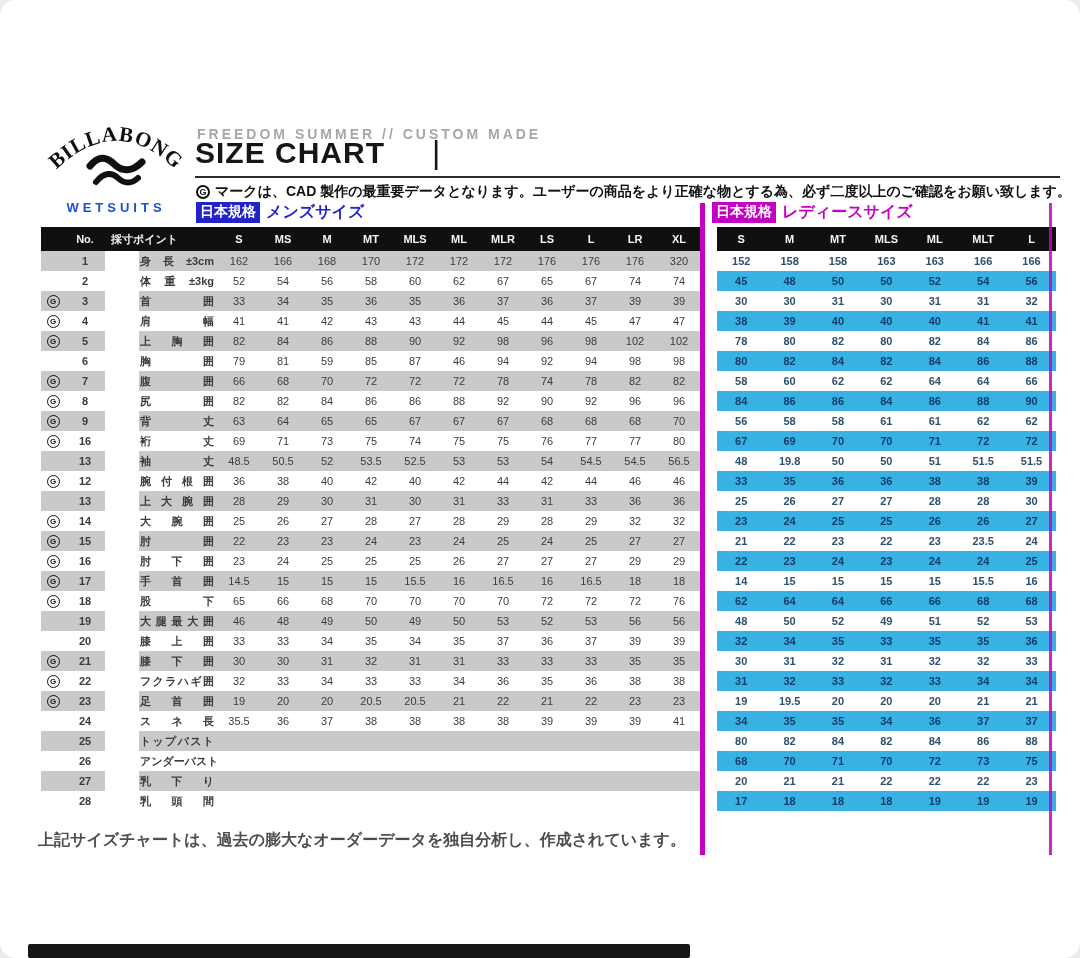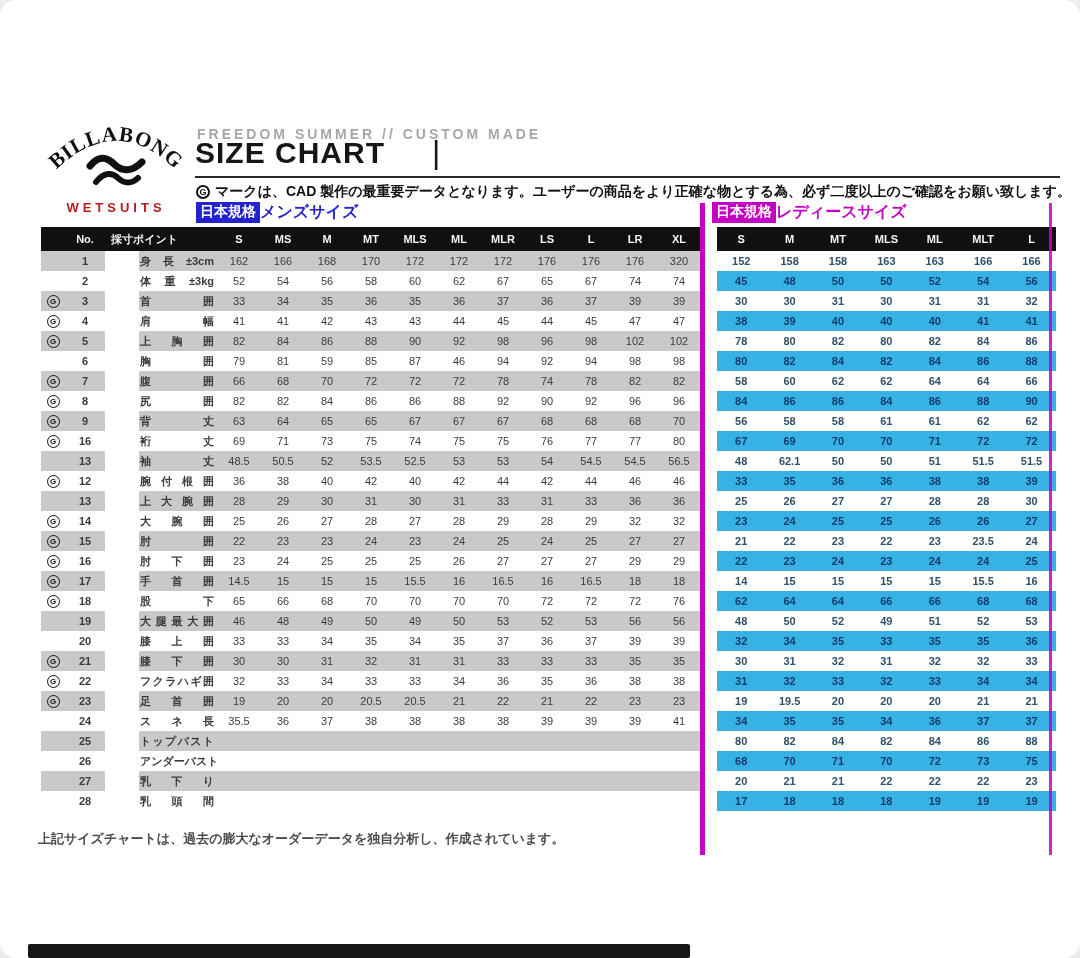--- a/index.html
+++ b/index.html
@@ -8,32 +8,32 @@
     --row-gray:#c9c9c9;
     --row-cyan:#38b2e4;
     --header-black:#101010;
   }
   *{margin:0;padding:0;box-sizing:border-box;}
   body{background:#ececec;font-family:"Liberation Sans",sans-serif;}
   .page{position:relative;width:1080px;height:958px;background:#ffffff;border-radius:16px;overflow:hidden;margin:0 auto;}
   
   .logo{position:absolute;left:46px;top:110px;width:140px;height:110px;text-align:center;}
   .logo svg{display:block;}
-  .wetsuits{margin-top:2px;font-size:13px;font-weight:700;letter-spacing:4px;color:#b91c1c;}
+  .wetsuits{margin-top:2px;font-size:13px;font-weight:700;letter-spacing:4px;color:#1d4ed8;}
   
   .tagline{position:absolute;left:197px;top:126px;font-size:14px;font-weight:700;letter-spacing:3px;color:#a7a7a7;}
   .title{position:absolute;left:195px;top:136px;font-size:30px;font-weight:800;letter-spacing:1px;color:#161616;}
   .title-bar{position:absolute;left:432px;top:134px;font-size:32px;font-weight:400;color:#161616;}
   .title-rule{position:absolute;left:195px;top:176px;width:865px;height:2px;background:#2a2a2a;}
   
   .cad-note{position:absolute;left:196px;top:183px;width:864px;display:flex;align-items:center;gap:5px;}
   .cad-circle{flex:0 0 auto;width:14px;height:14px;border:2px solid #111;border-radius:50%;display:flex;align-items:center;justify-content:center;font-size:9px;font-weight:800;color:#111;}
   .cad-note-text{font-size:14px;font-weight:700;color:#111;white-space:nowrap;}
   
-  .section-h{position:absolute;top:202px;display:flex;align-items:center;font-weight:800;font-size:16px;}
+  .section-h{position:absolute;top:202px;display:flex;align-items:center;gap:6px;font-weight:800;font-size:16px;}
   .section-h .badge{padding:1px 4px 2px;color:#fff;font-size:14px;}
   .mens-h{left:196px;color:var(--accent-blue);}
   .mens-h .badge{background:var(--accent-blue);}
   .ladies-h{left:712px;color:var(--accent-magenta);}
   .ladies-h .badge{background:var(--accent-magenta);}
   
   .grid{position:absolute;left:41px;top:227px;display:grid;
         grid-template-columns:24px 40px 112px repeat(11,44px) 16px repeat(7,48.4px);
         grid-template-rows:24px;grid-auto-rows:20px;}
   .grid div{display:flex;align-items:center;justify-content:center;font-size:11px;color:#3c3c3c;}
@@ -45,21 +45,21 @@
   .lady.num{font-weight:600;color:#31506b;}
   .lady.l-sh{color:#123e6d;}
   .label-c{display:block !important;line-height:20px;text-align:justify;text-align-last:justify;padding:0 3px 0 1px;font-weight:700;color:#1d1d1d;font-size:11px;white-space:nowrap;overflow:hidden;margin-left:34px;}
   .no-c{font-weight:600;}
   .div-c{background:transparent;}
   .cadmark{width:13px;height:13px;border:1.6px solid #111;border-radius:50%;display:flex;align-items:center;justify-content:center;font-size:8px;font-weight:800;color:#111;}
   
   .sep-left{position:absolute;left:700px;top:203px;width:5px;height:652px;background:var(--accent-magenta);}
   .sep-right{position:absolute;left:1049px;top:203px;width:3px;height:652px;background:var(--accent-magenta);opacity:.85;}
   
-  .footer-note{position:absolute;left:38px;top:830px;font-size:13px;font-weight:700;color:#4d4d4d;}
+  .footer-note{position:absolute;left:38px;top:830px;font-size:16px;font-weight:700;color:#4d4d4d;}
   .bottom-strip{position:absolute;left:28px;top:944px;width:662px;height:14px;background:#161616;border-radius:2px;}
 </style>
 </head>
 <body>
 
 <div class="page">
 
   <div class="logo">
     <svg width="140" height="88" viewBox="0 0 140 88">
       <defs>
@@ -361,21 +361,21 @@
       <div class="num m-sh">53.5</div>
       <div class="num m-sh">52.5</div>
       <div class="num m-sh">53</div>
       <div class="num m-sh">53</div>
       <div class="num m-sh">54</div>
       <div class="num m-sh">54.5</div>
       <div class="num m-sh">54.5</div>
       <div class="num m-sh">56.5</div>
       <div class="div-c"></div>
       <div class="num lady">48</div>
-      <div class="num lady">62.1</div>
+      <div class="num lady">19.8</div>
       <div class="num lady">50</div>
       <div class="num lady">50</div>
       <div class="num lady">51</div>
       <div class="num lady">51.5</div>
       <div class="num lady">51.5</div>
       <div class="icon-c">
         <span class="cadmark">G</span>
       </div>
       <div class="no-c">12</div>
       <div class="label-c">腕 付 根 囲</div>

